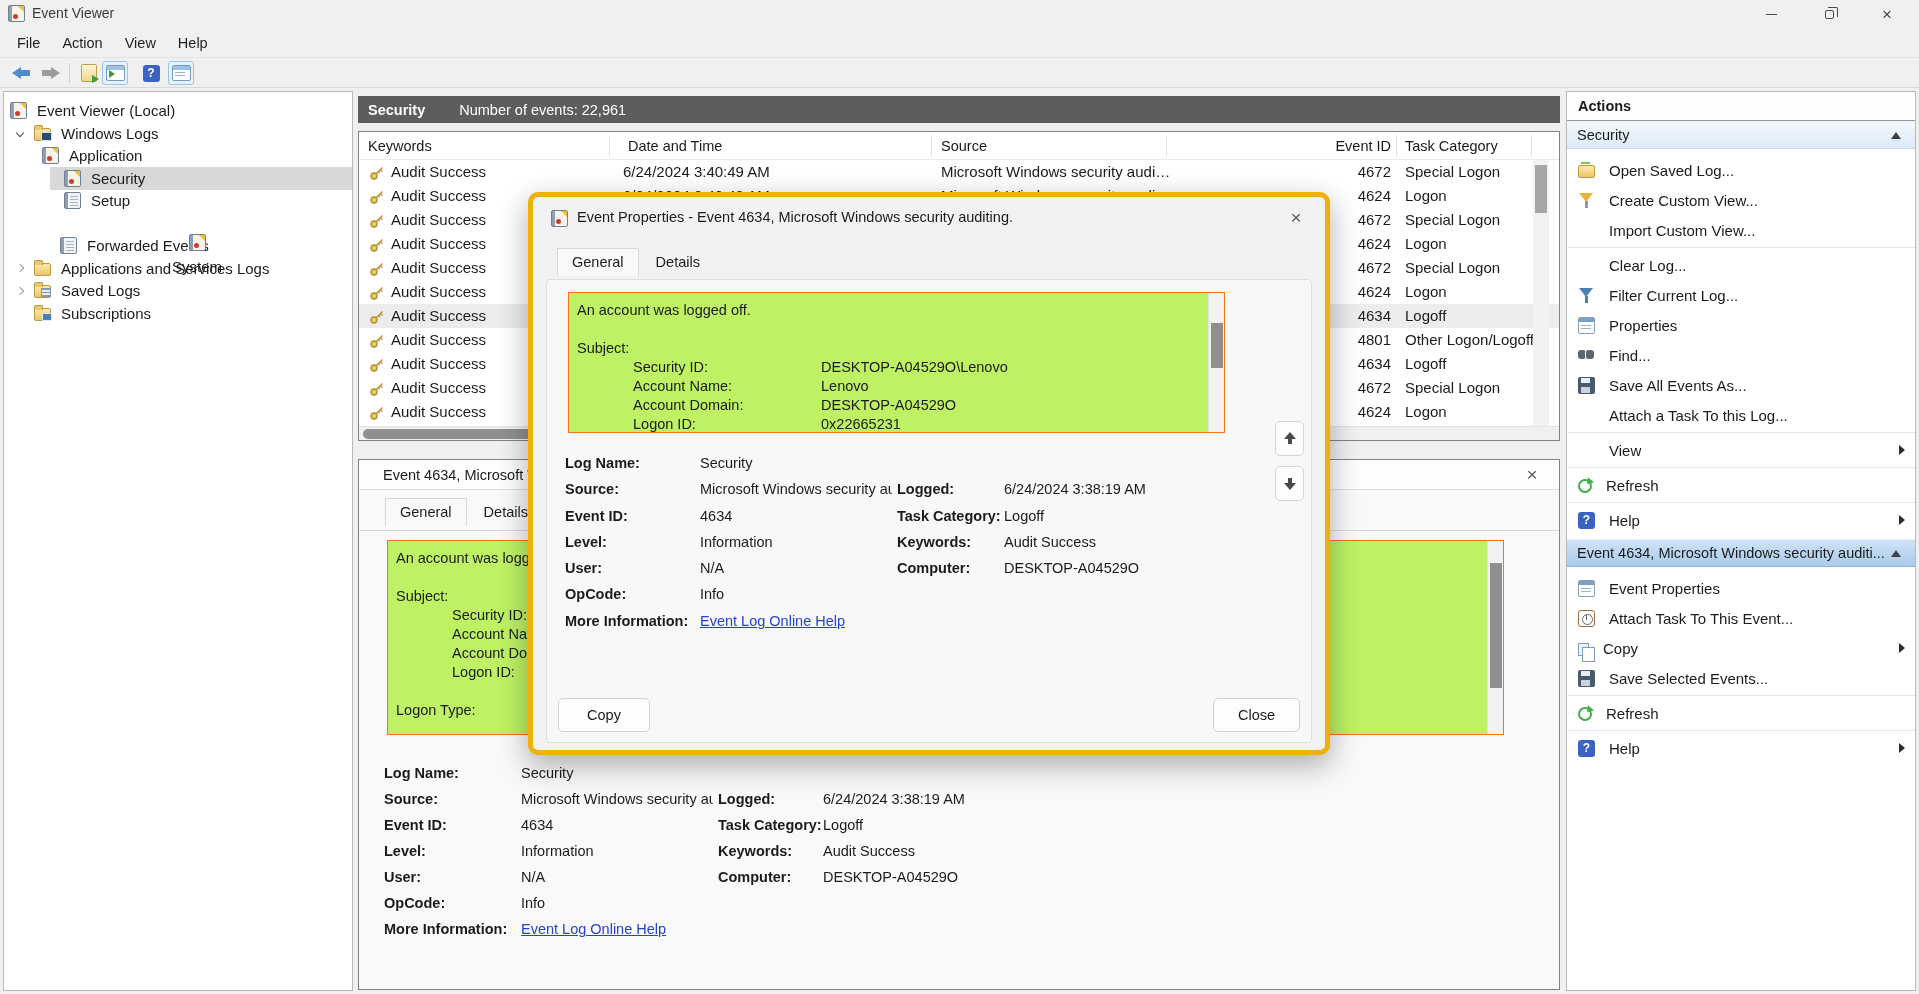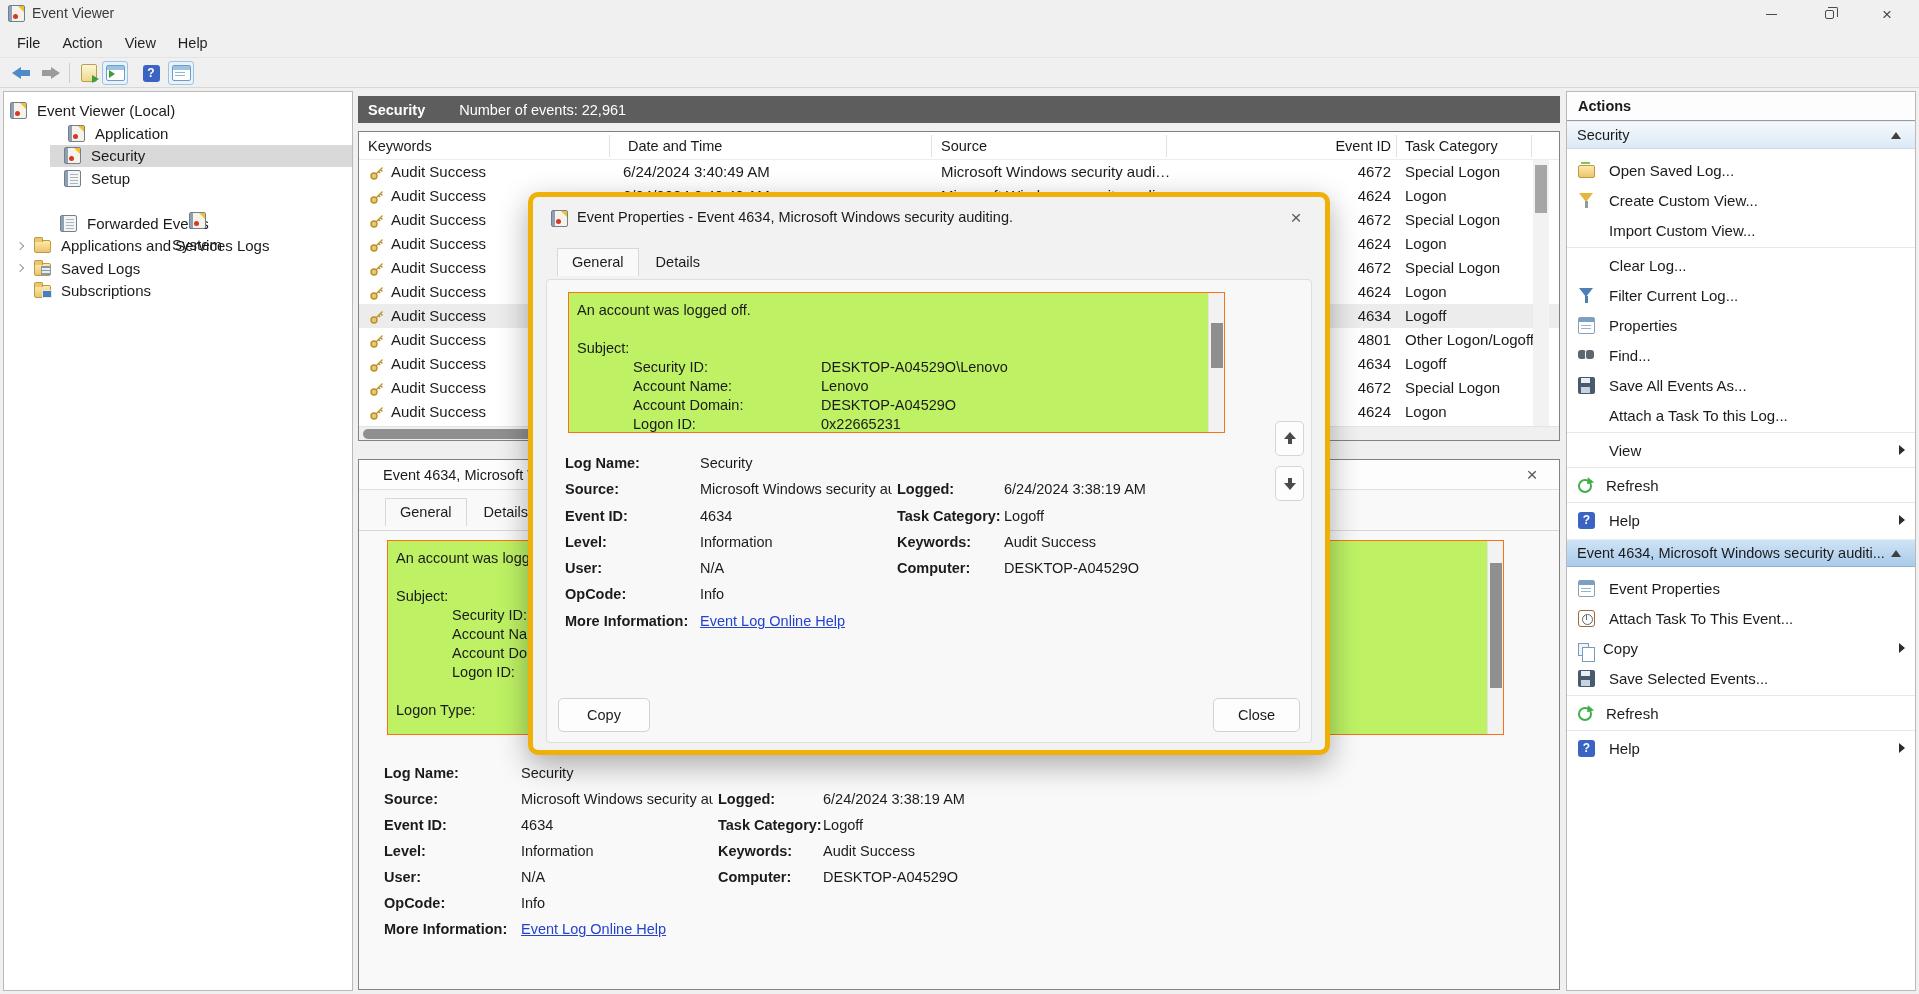--- a/index.html
+++ b/index.html
@@ -240,21 +240,28 @@
     </div>
 </div>
 
 <div id="sidebar">
   <div id="tree">
     <div class="tree-row root-row" style="padding-left:6px">
       <span class="ti ti-book alert"></span>
       <span class="tlabel">Event Viewer (Local)</span>
     </div>
     <div id="tree-items">
-        <div class="tree-row" style="padding-left: 42px;">
+        <div class="tree-row" style="padding-left: 8px;">
+    <span class="chevbox">
+            <span class="chev e"></span>
+          </span>
+    <span class="ti ti-folder f-computer"></span>
+    <span class="tlabel">Windows Logs</span>
+  </div>
+        <div class="tree-row" style="padding-left: 16px;">
     <span class="chevbox">
             <span class="chev n"></span>
           </span>
     <span class="ti ti-book alert"></span>
     <span class="tlabel">Application</span>
   </div>
         <div class="tree-row sel" style="padding-left: 38px;">
     <span class="chevbox">
             <span class="chev n"></span>
           </span>

